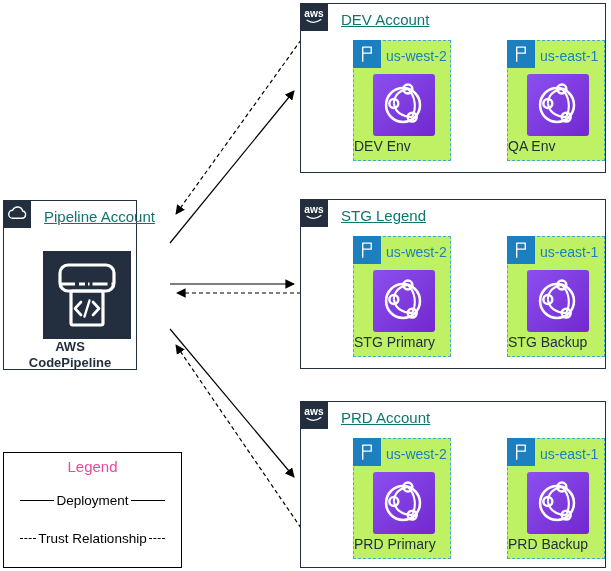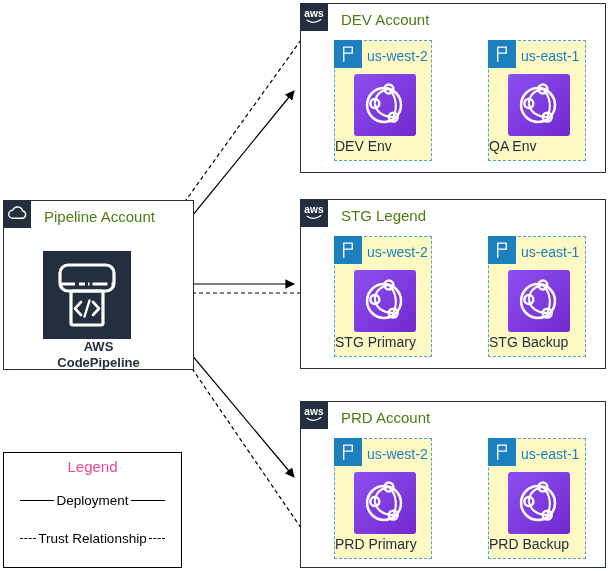--- a/index.html
+++ b/index.html
@@ -7,33 +7,33 @@
   .canvas {
     position: relative; width: 611px; height: 571px;
     background: #fff; font-family: "Liberation Sans", sans-serif;
     overflow: hidden;
   }
   svg.arrows { position: absolute; left: 0; top: 0; pointer-events: none; }
   .dep   { stroke: #000; stroke-width: 1.2; marker-end: url(#arrowhead); }
   .trust { stroke: #000; stroke-width: 1.2; stroke-dasharray: 4 3; marker-end: url(#arrowhead); }
 
   .box { position: absolute; background: #fff; border: 1px solid #232F3E; padding-left: 36px; }
-  #pipeline { left: 3px;   top: 200px; width: 191px; height: 170px; }
+  #pipeline { left: 3px;   top: 200px; width: 134px; height: 170px; }
   #acc-dev  { left: 300px; top: 3px;   width: 306px; height: 170px; }
   #acc-stg  { left: 300px; top: 199px; width: 306px; height: 170px; }
   #acc-prd  { left: 300px; top: 401px; width: 306px; height: 167px; }
   #legend   { left: 3px;   top: 452px; width: 179px; height: 116px; border-color: #000; }
 
   .corner-badge {
     position: absolute; top: -1px; left: -1px; width: 28px; height: 28px;
     background: #232F3E; display: flex; align-items: center; justify-content: center;
   }
-  .acc-title { position: absolute; left: 40px; top: 7px; font-size: 15px; color: #4d7c0f; white-space: nowrap; }
-
-  .region { position: absolute; top: 36px; width: 98px; height: 121px; border: 1px dashed #44A6DC; background: #fef9c3; }
+  .acc-title { position: absolute; left: 40px; top: 7px; font-size: 15px; color: #0f766e; white-space: nowrap; text-decoration: underline; }
+
+  .region { position: absolute; top: 36px; width: 98px; height: 121px; border: 1px dashed #44A6DC; background: #bef264; margin-left: 19px; }
   .r1 { left: 33px; } .r2 { left: 187px; }
   .flag-badge {
     position: absolute; top: -1px; left: -1px; width: 28px; height: 28px;
     background: #1C7FC0; display: flex; align-items: center; justify-content: center;
   }
   .region-name { position: absolute; left: 32px; top: 7px; font-size: 14px; color: #1C7FC0; white-space: nowrap; }
   .env-icon { position: absolute; left: 19px; top: 33px; width: 62px; height: 62px; }
   .env-label { position: absolute; left: 0; right: 0; bottom: 6px; font-size: 14px; color: #232F3E; white-space: nowrap; }
 
   .cp-icon { position: absolute; left: 39px; top: 50px; width: 88px; height: 88px; background: #232F3E; }

